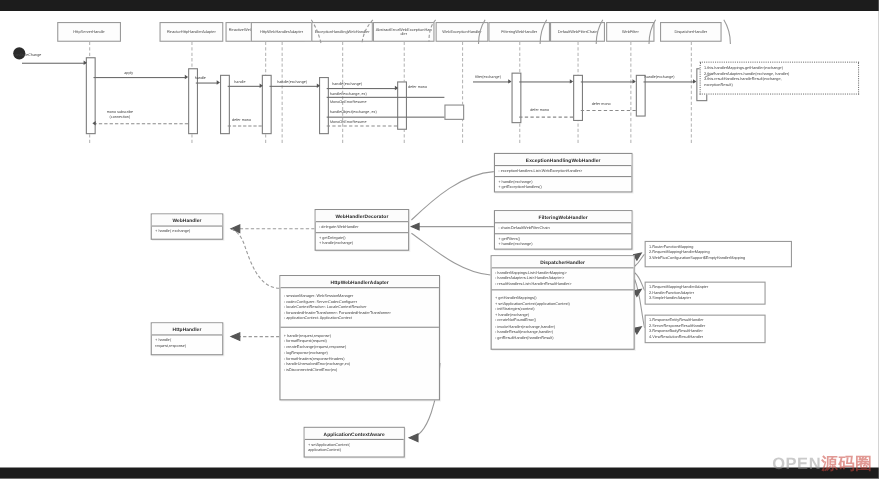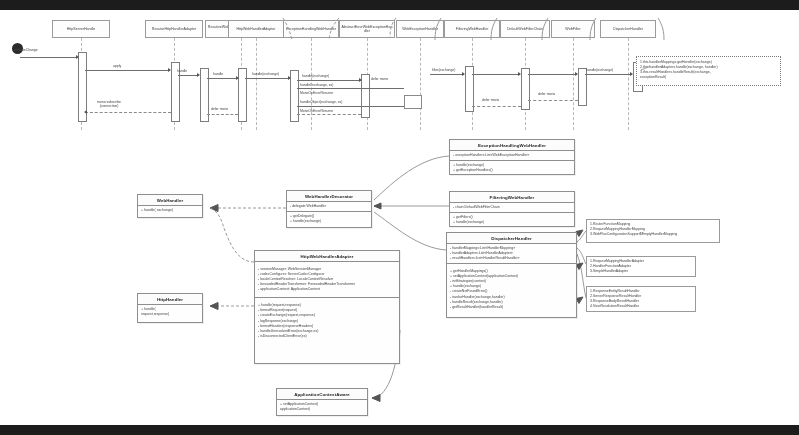--- a/index.html
+++ b/index.html
@@ -429,14 +429,17 @@
     <div>3.SimpleHandlerAdapter</div>
   </div>
 
   <div class="listbox" style="left:586px;top:286px;width:110px;height:26px;">
     <div>1.ResponseEntityResultHandler</div>
     <div>2.ServerResponseResultHandler</div>
     <div>3.ResponseBodyResultHandler</div>
     <div>4.ViewResolutionResultHandler</div>
   </div>
 
+  <div class="watermark">
+    <span>OPEN</span><span class="wm-red">源码圈</span>
+  </div>
 
 </div>
 
 </body></html>

